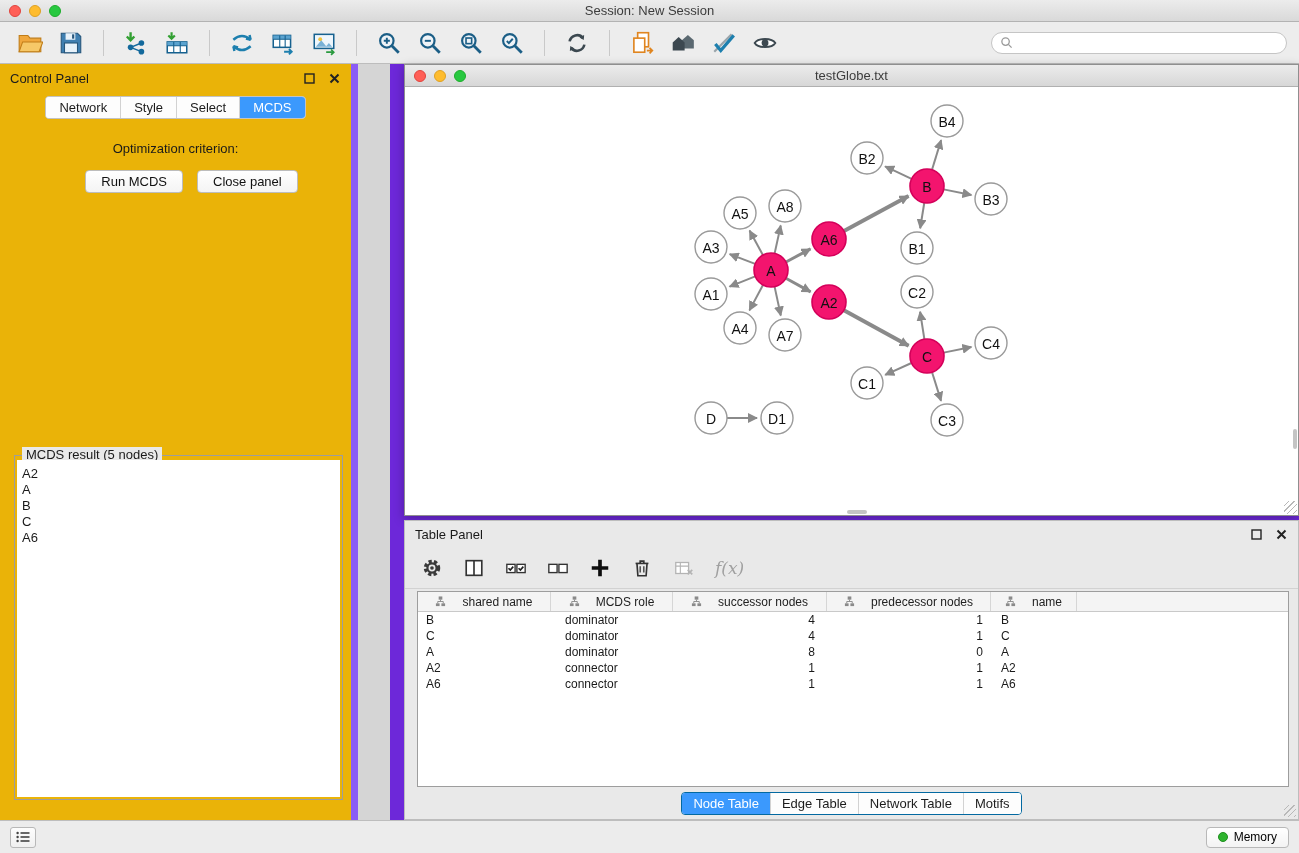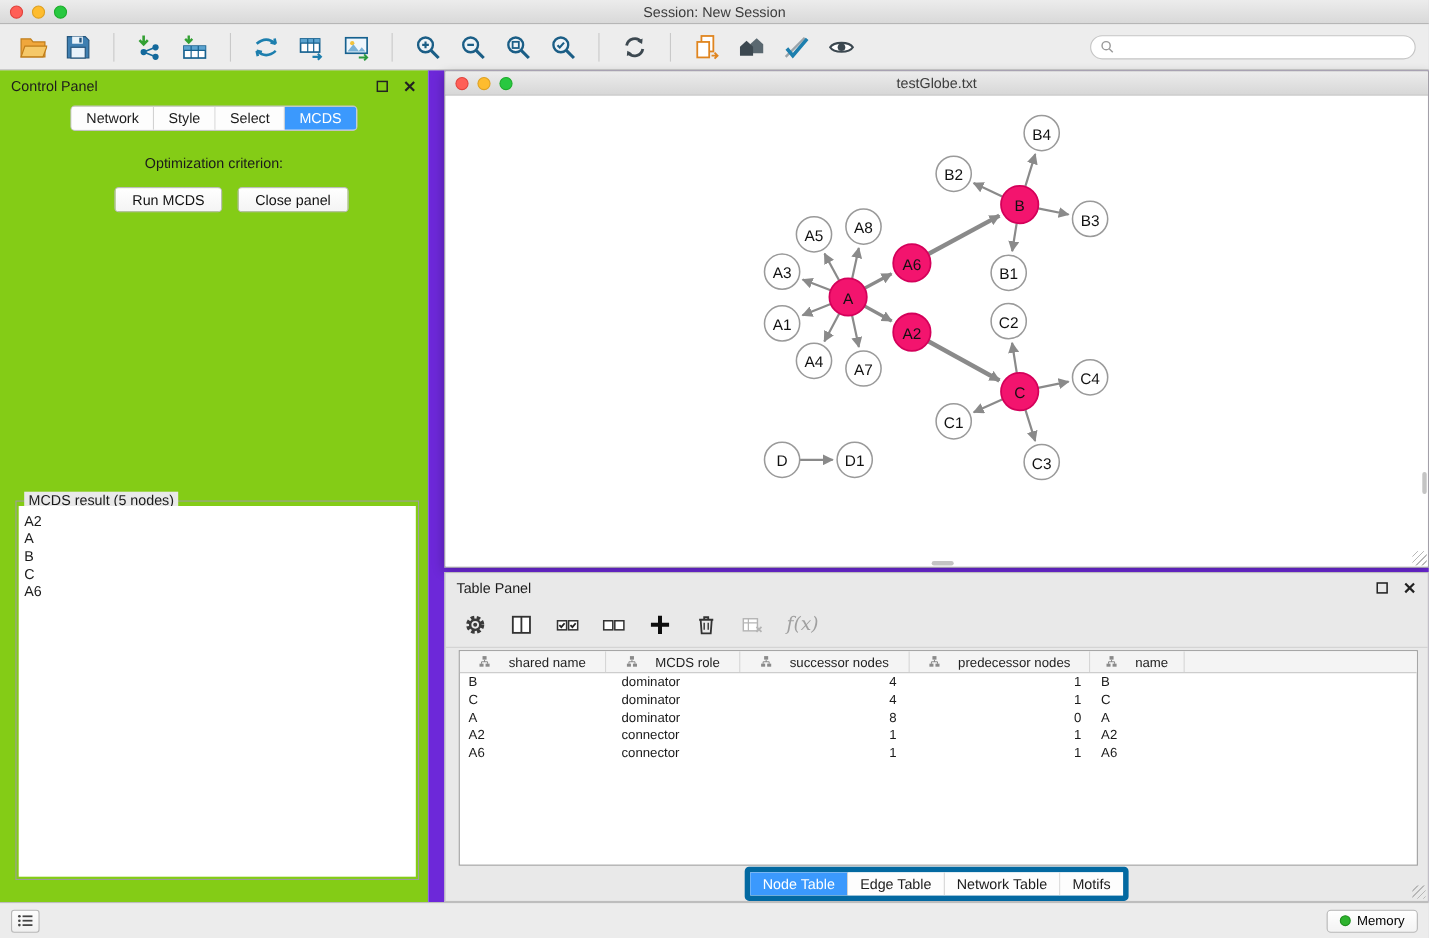--- a/index.html
+++ b/index.html
@@ -26,22 +26,22 @@
   .tb svg { width:26px; height:26px; }
   .tbsep { width:1px; height:26px; background:#c9c9c9; margin:0 9px; }
   .searchbox { margin-left:auto; width:296px; height:22px; background:#fff; border:1px solid #c5c5c5;
     border-radius:11px; display:flex; align-items:center; padding:0 8px; gap:5px; }
   .searchbox input { flex:1; border:none; outline:none; background:transparent; font-size:12px; font-family:inherit; }
 
   
   .main { position:absolute; top:64px; left:0; right:0; bottom:33px; }
 
   
-  .control-panel { position:absolute; left:0; top:0; bottom:0; width:390px; background:#84cc16;
-    border-right:1px solid #8b5cf6; }
+  .control-panel { position:absolute; left:0; top:0; bottom:0; width:358px; background:#eab308;
+    border-right:7px solid #8b5cf6; }
   .panel-header { height:28px; display:flex; align-items:center; padding:0 10px; font-size:13px; color:#1c1c1c; }
   .panel-header .wctl { margin-left:auto; display:flex; gap:12px; align-items:center; }
   .wbtn { background:none; border:none; cursor:pointer; width:13px; height:13px; display:flex;
     align-items:center; justify-content:center; padding:0; }
   .cp-tabs { display:flex; justify-content:center; margin-top:4px; }
   .cp-tabs .seg { display:flex; border:1px solid #c3c3c3; border-radius:4px; overflow:hidden; background:#fdfdfd; }
   .cp-tab { height:21px; padding:0 13px; display:flex; align-items:center; font-size:13px;
     background:#fdfdfd; border:none; border-right:1px solid #d2d2d2; cursor:pointer; color:#1c1c1c; font-family:inherit; }
   .cp-tab:last-child { border-right:none; }
   .cp-tab.active { background:var(--accent); color:#fff; }
@@ -97,21 +97,21 @@
   .tp-col.c3 { width:164px; } .tp-col.c4 { width:86px; }
   .tp-body { flex:1; overflow:auto; }
   .tp-row { display:flex; height:16px; align-items:center; font-size:12px; }
   .tp-cell { overflow:hidden; white-space:nowrap; }
   .tp-cell.c0 { width:133px; padding-left:8px; }
   .tp-cell.c1 { width:122px; padding-left:14px; }
   .tp-cell.c2 { width:154px; padding-right:12px; text-align:right; }
   .tp-cell.c3 { width:164px; padding-right:8px; text-align:right; }
   .tp-cell.c4 { width:86px; padding-left:10px; }
   .tp-tabs { height:32px; display:flex; justify-content:center; align-items:center; flex:none; position:relative; }
-  .tp-tabs .seg { display:flex; border:5px solid #0369a1; border-radius:4px; overflow:hidden; background:#fdfdfd;align-items:center; }
+  .tp-tabs .seg { display:flex; border:1px solid #0369a1; border-radius:4px; overflow:hidden; background:#fdfdfd;align-items:center; }
   .tp-tab { height:21px; padding:0 11px; display:flex; align-items:center; font-size:13px; background:#fdfdfd;
     border:none; border-right:1px solid #d2d2d2; cursor:pointer; font-family:inherit; color:#1c1c1c; }
   .tp-tab:last-child { border-right:none; }
   .tp-tab.active { background:var(--accent); color:#fff; }
   .tp-grip { position:absolute; right:2px; bottom:2px; width:12px; height:12px;
     background:repeating-linear-gradient(135deg,transparent 0 3px,#b8b8b8 3px 4px); }
 
   
   .statusbar { position:absolute; left:0; right:0; bottom:0; height:33px; background:#ececec;
     border-top:1px solid #bdbdbd; display:flex; align-items:center; padding:0 10px; }

